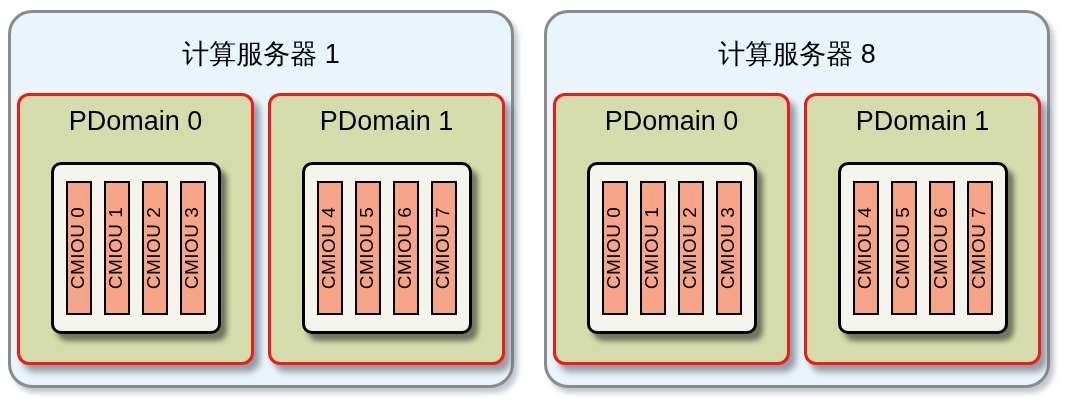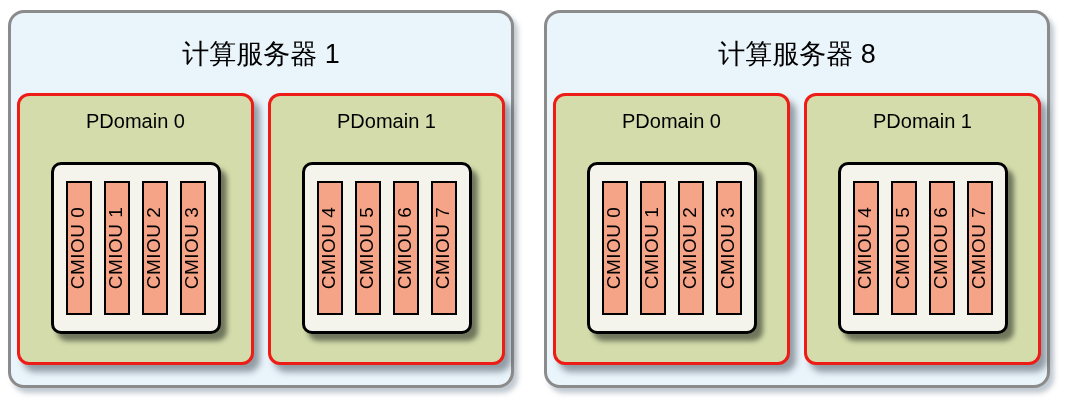--- a/index.html
+++ b/index.html
@@ -21,21 +21,21 @@
     padding: 10px 8px;
     box-sizing: border-box;
   }
   .server {
     width: 506px;
     height: 378px;
     box-sizing: border-box;
     flex: 0 0 auto;
     background: #eaf4fb;
     border: 3px solid #8b8b8b;
-    border-radius: 16px;
+    border-radius: 24px;
     box-shadow: 4px 5px 5px rgba(140, 155, 170, 0.55);
   }
   .server-title {
     text-align: center;
     font-size: 27px;
     line-height: 30px;
     margin-top: 26px;
   }
   .pdomain-row {
     display: flex;
@@ -47,21 +47,21 @@
     width: 237px;
     height: 272px;
     box-sizing: border-box;
     background: #d4dcab;
     border: 3px solid #ed1c17;
     border-radius: 12px;
     box-shadow: 6px 7px 6px rgba(60, 70, 80, 0.5);
   }
   .pdomain-title {
     text-align: center;
-    font-size: 20px;
+    font-size: 27px;
     line-height: 26px;
     margin-top: 12px;
   }
   .cmiou-panel {
     width: 170px;
     height: 172px;
     box-sizing: border-box;
     margin: 28px auto 0;
     background: #f4f4ec;
     border: 3px solid #000;

